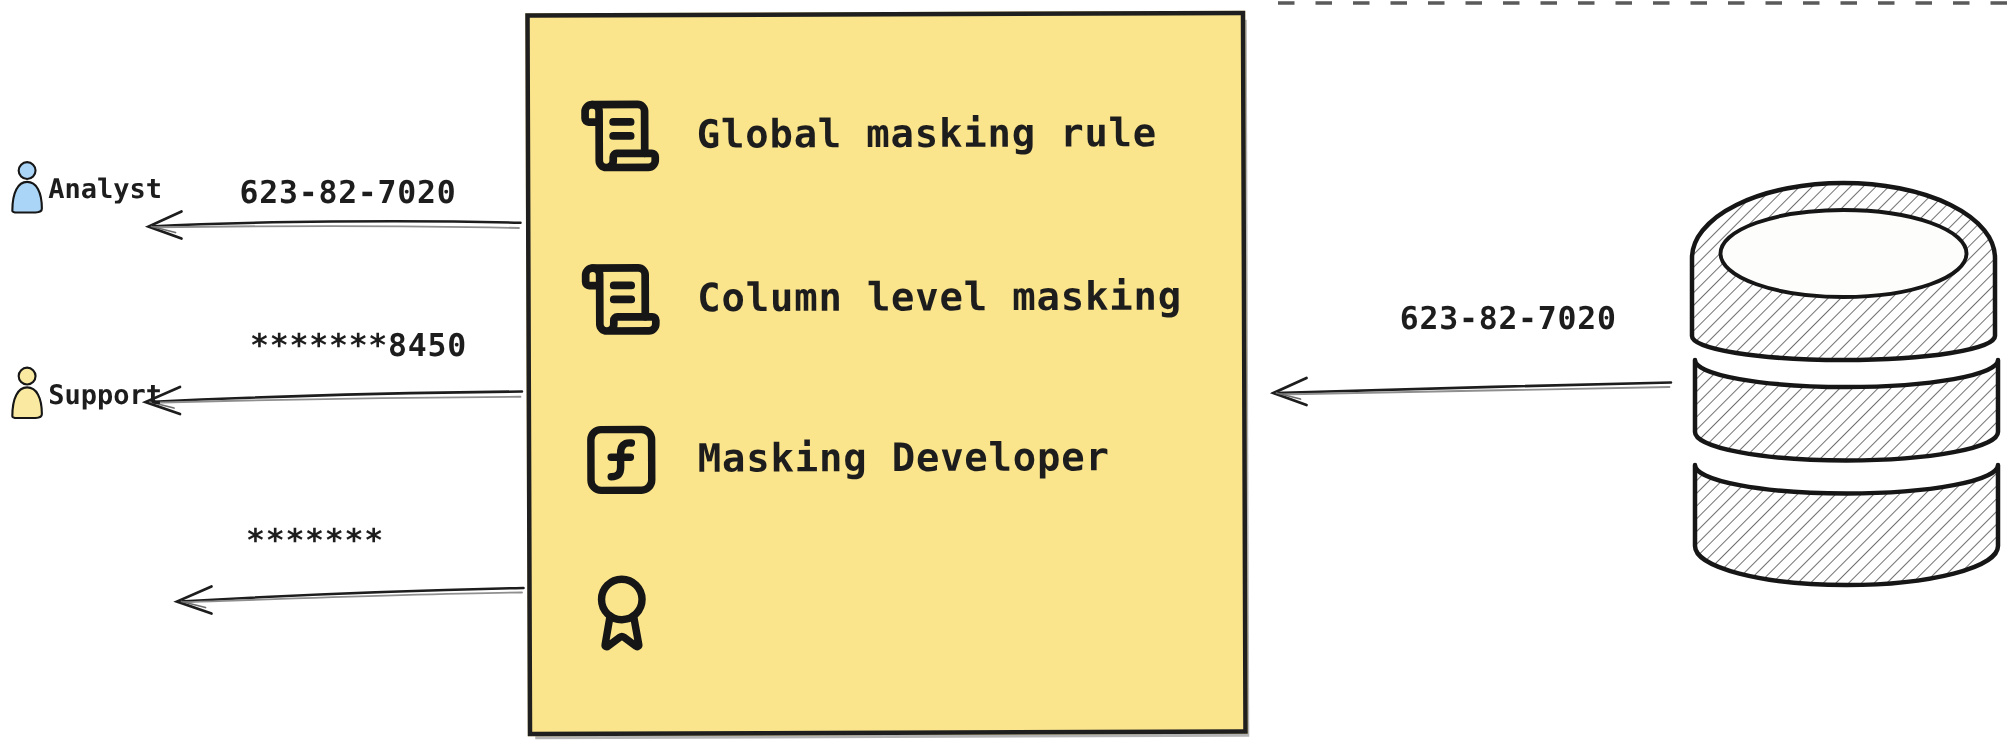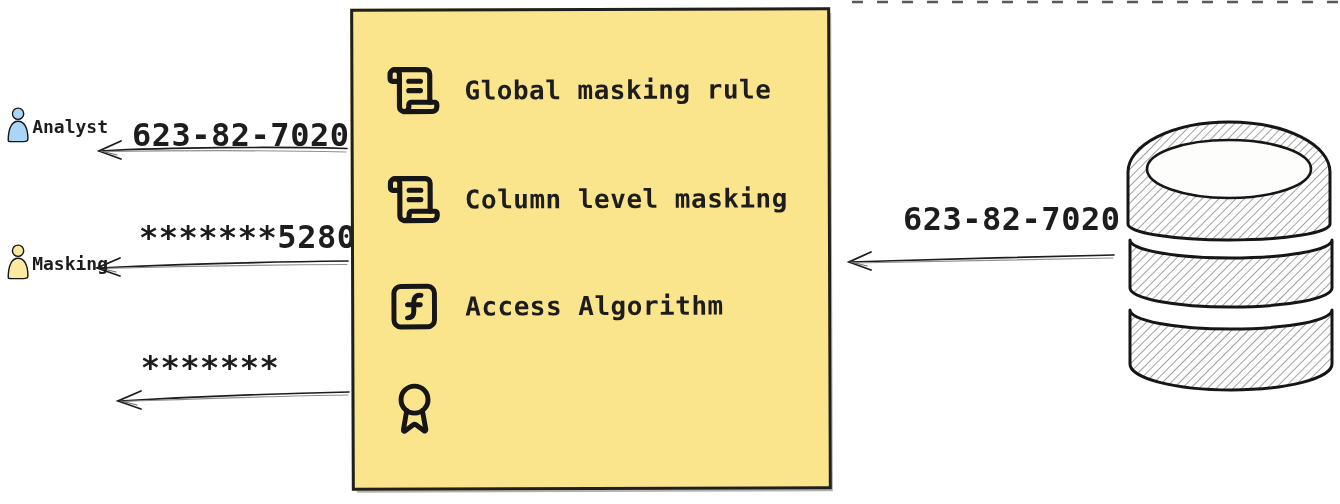--- a/index.html
+++ b/index.html
@@ -25,21 +25,21 @@
   .policy-row .icon-slot { width:60px; display:flex; justify-content:center; align-items:center; flex:0 0 60px; }
   .policy-row .row-label { font-size:26px; font-weight:bold; letter-spacing:0.5px; white-space:nowrap; }
   .icon-stroke { fill:none; stroke:#161616; stroke-width:2.2; stroke-linecap:round; stroke-linejoin:round; }
 
   
   .persona { position:absolute; left:4px; width:104px; display:flex; flex-direction:row; align-items:center; }
   .persona .p-label { font-size:18px; font-weight:bold; margin-top:3px; white-space:nowrap; }
   .persona svg { display:block; }
 
   
-  .val { position:absolute; font-size:32px; font-weight:bold; text-align:center; white-space:nowrap; letter-spacing:0.5px; }
+  .val { position:absolute; font-size:21px; font-weight:bold; text-align:center; white-space:nowrap; letter-spacing:0.5px; }
   #val-analyst   { left:132px; top:116px; width:200px; }
   #val-support   { left:139px; top:218px; width:200px; }
   #val-developer { left:125px; top:348px; width:170px; }
   #val-source    { left:903px; top:200px; width:205px; }
 </style>
 </head>
 <body>
 
 <div id="canvas">
 
@@ -94,26 +94,26 @@
       <circle cx="30" cy="15" r="12" stroke="#161616" stroke-width="3" fill="#aad5f6"></circle>
     </svg>
     <div class="p-label">Analyst</div>
   </div>
 
   <div class="persona" style="top:223px">
     <svg width="62" height="78" viewBox="0 0 60 78">
       <path d="M9 72 C9 46 17 31 30 31 C43 31 51 45 51 69 C51 73.5 47 74.5 42 74.5 L16 74.5 C11 74.5 9 74 9 72 Z" stroke="#161616" stroke-width="3" stroke-linejoin="round" fill="#f9e9a1"></path>
       <circle cx="30" cy="15" r="12" stroke="#161616" stroke-width="3" fill="#f9e9a1"></circle>
     </svg>
-    <div class="p-label">Masking</div>
+    <div class="p-label">Support</div>
   </div>
 
 
   <div class="val" id="val-analyst">623-82-7020</div>
-  <div class="val" id="val-support">*******5280</div>
+  <div class="val" id="val-support">*******8450</div>
   <div class="val" id="val-developer">*******</div>
   <div class="val" id="val-source">623-82-7020</div>
 
   <div class="policy-box">
 
     <div class="policy-row" style="top:48px">
       <span class="icon-slot">
         <svg class="icon-stroke" width="58" height="56" viewBox="0 0 24 24">
           <path d="M15 12h-5"></path>
             <path d="M15 8h-5"></path>
@@ -137,21 +137,21 @@
     </div>
 
     <div class="policy-row" style="top:264px">
       <span class="icon-slot">
         <svg class="icon-stroke" width="54" height="54" viewBox="0 0 24 24">
           <rect width="18" height="18" x="3" y="3" rx="3"></rect>
           <path d="M9 17c2 0 2.8-1 2.8-2.8V10c0-2 1-3.3 3.2-3"></path>
           <path d="M9 11.2h5.7"></path>
         </svg>
       </span>
-      <span class="row-label">Access Algorithm</span>
+      <span class="row-label">Masking Developer</span>
     </div>
 
     <div class="policy-row" style="top:366px">
       <span class="icon-slot">
         <svg class="icon-stroke" width="54" height="62" viewBox="0 0 24 24">
           <circle cx="12" cy="8" r="6"></circle>
           <path d="m15.477 12.89 1.515 8.526a.5.5 0 0 1-.81.47l-3.58-2.687a1 1 0 0 0-1.197 0l-3.586 2.686a.5.5 0 0 1-.81-.469l1.514-8.526"></path>
         </svg>
       </span>
     </div>

